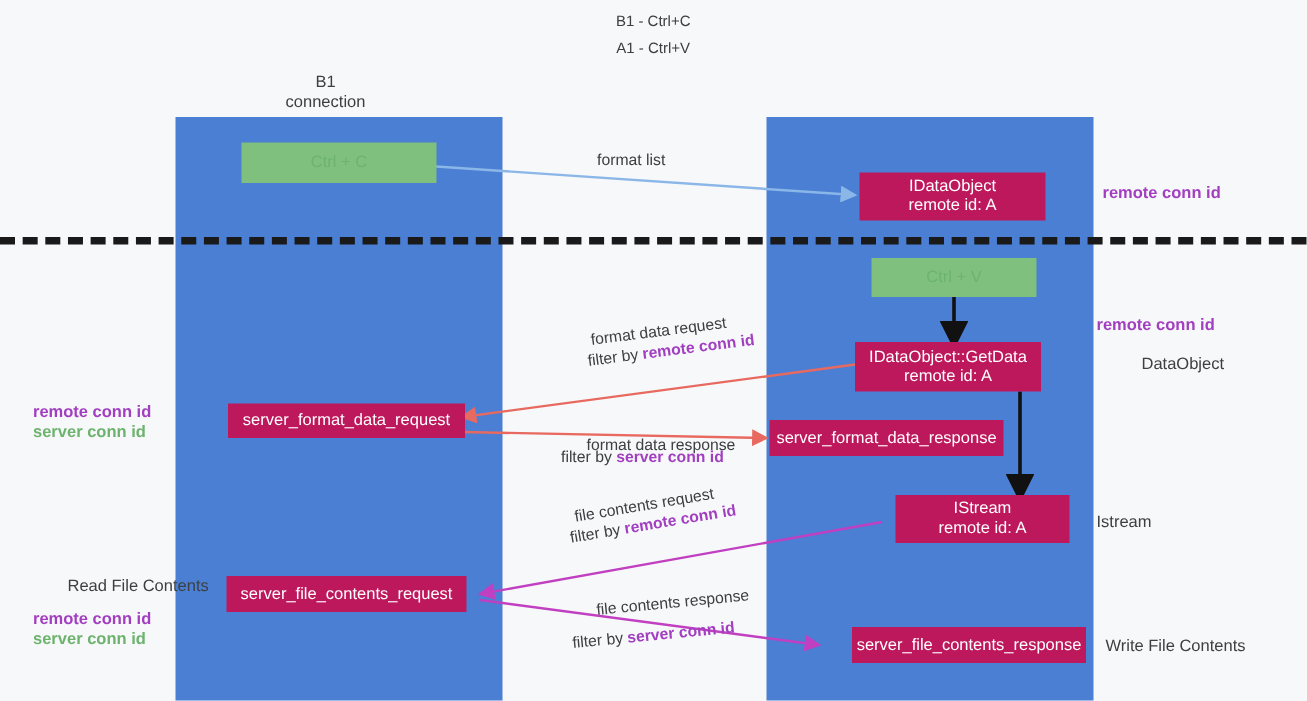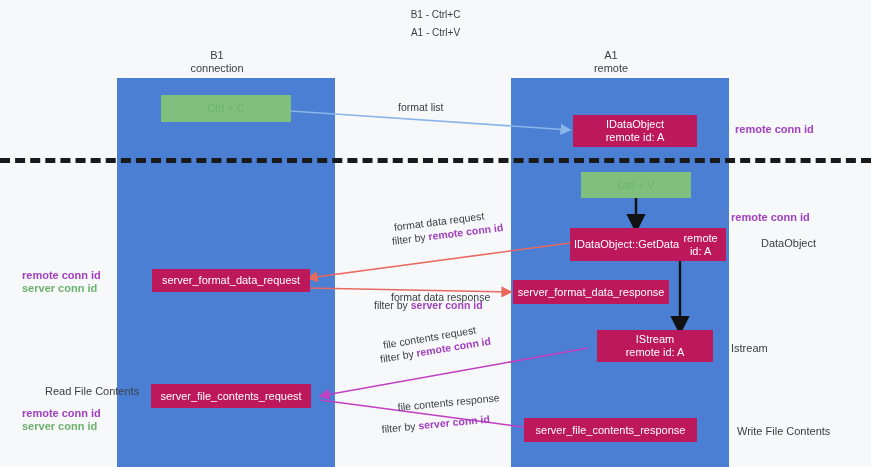--- a/index.html
+++ b/index.html
@@ -62,24 +62,20 @@
 
   <div class="title">
     <div>B1 - Ctrl+C</div>
     <div>A1 - Ctrl+V</div>
   </div>
 
   <div class="colhead" style="left:117px;top:49px;">
     <div>B1</div>
     <div>connection</div>
   </div>
-  <div class="colhead" style="left:511px;top:49px;">
-    <div>A1</div>
-    <div>remote</div>
-  </div>
 
   <div class="lane" style="left:117px;top:78px;width:218px;height:389px;"></div>
   <div class="lane" style="left:511px;top:78px;width:218px;height:389px;"></div>
 
   <svg width="871" height="467">
     <defs>
       <marker id="ah-blue" markerWidth="7" markerHeight="7" refX="6" refY="3.5" orient="auto">
         <path d="M0,0 L7,3.5 L0,7 z" fill="#8ab6e8"></path>
       </marker>
       <marker id="ah-red" markerWidth="7" markerHeight="7" refX="6" refY="3.5" orient="auto">
@@ -110,37 +106,37 @@
 
   <div class="box green" style="left:161px;top:95px;width:130px;height:27px;">Ctrl + C</div>
 
   <div class="box orange" style="left:573px;top:115px;width:124px;height:32px;flex-direction:column;">
     <div>IDataObject</div>
     <div>remote id: A</div>
   </div>
 
   <div class="box green" style="left:581px;top:172px;width:110px;height:26px;">Ctrl + V</div>
 
-  <div class="box orange" style="left:570px;top:228px;width:156px;height:33px;flex-direction:row;">
+  <div class="box orange" style="left:570px;top:228px;width:124px;height:33px;flex-direction:column;">
     <div>IDataObject::GetData</div>
     <div>remote id: A</div>
   </div>
 
   <div class="box orange" style="left:152px;top:269px;width:158px;height:23px;">server_format_data_request</div>
 
   <div class="box orange" style="left:513px;top:280px;width:156px;height:24px;">server_format_data_response</div>
 
   <div class="box orange" style="left:597px;top:330px;width:116px;height:32px;flex-direction:column;">
     <div>IStream</div>
     <div>remote id: A</div>
   </div>
 
   <div class="box orange" style="left:151px;top:384px;width:160px;height:24px;">server_file_contents_request</div>
 
-  <div class="box orange" style="left:524px;top:418px;width:173px;height:24px;">server_file_contents_response</div>
+  <div class="box orange" style="left:568px;top:418px;width:156px;height:24px;">server_file_contents_response</div>
 
   <div class="dashed" style="left:0px;top:158px;width:871px;"></div>
 
   <div class="rlabel" style="left:398px;top:100px;">format list</div>
 
   <div class="rlabel" style="left:393px;top:220px;transform:rotate(-7.2deg);">format data request</div>
   <div class="rlabel" style="left:391px;top:234px;transform:rotate(-7.2deg);">
     <span>filter by </span><span class="purple">remote conn id</span>
   </div>
 

